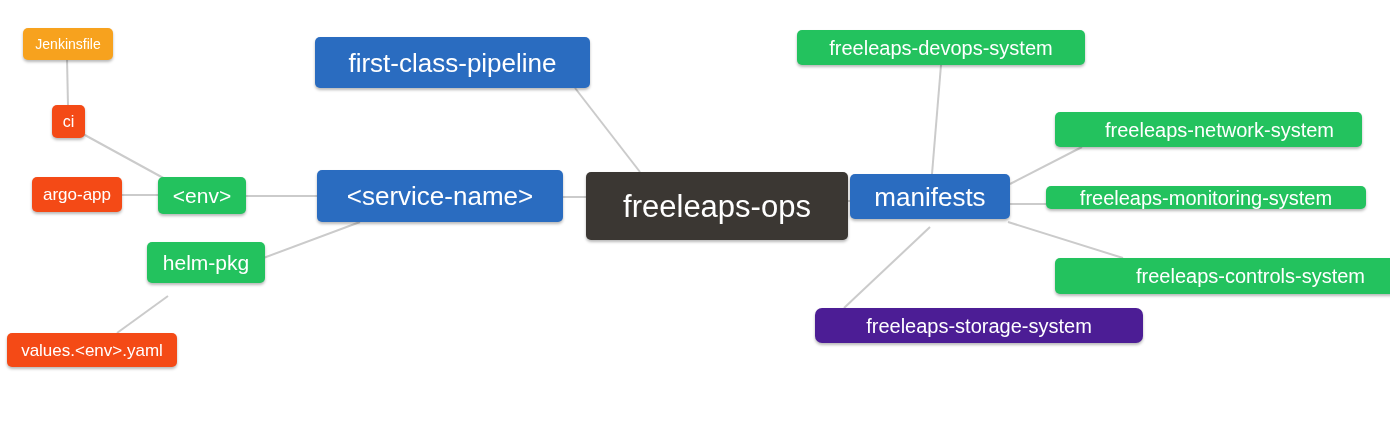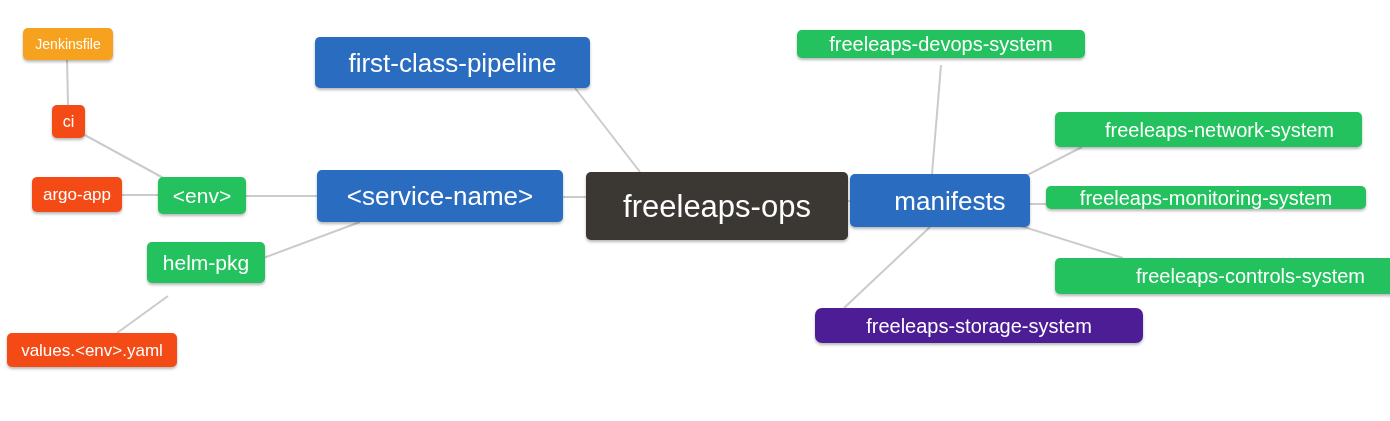--- a/index.html
+++ b/index.html
@@ -58,20 +58,20 @@
   <div>
       <div class="node" style="left: 23px; top: 28px; width: 90px; height: 32px; font-size: 14px; background: rgb(247, 162, 30);">Jenkinsfile</div>
       <div class="node" style="left: 52px; top: 105px; width: 33px; height: 33px; font-size: 16px; background: rgb(244, 74, 22);">ci</div>
       <div class="node" style="left: 32px; top: 177px; width: 90px; height: 35px; font-size: 17px; background: rgb(244, 74, 22);">argo-app</div>
       <div class="node" style="left: 158px; top: 177px; width: 88px; height: 37px; font-size: 21px; background: rgb(35, 194, 94);">&lt;env&gt;</div>
       <div class="node" style="left: 147px; top: 242px; width: 118px; height: 41px; font-size: 21px; background: rgb(35, 194, 94);">helm-pkg</div>
       <div class="node" style="left: 7px; top: 333px; width: 170px; height: 34px; font-size: 17px; background: rgb(244, 74, 22);">values.&lt;env&gt;.yaml</div>
       <div class="node" style="left: 315px; top: 37px; width: 275px; height: 51px; font-size: 26px; background: rgb(42, 108, 192);">first-class-pipeline</div>
       <div class="node" style="left: 317px; top: 170px; width: 246px; height: 52px; font-size: 26px; background: rgb(42, 108, 192);">&lt;service-name&gt;</div>
       <div class="node" style="left: 586px; top: 172px; width: 262px; height: 68px; font-size: 31px; background: rgb(59, 55, 51);">freeleaps-ops</div>
-      <div class="node" style="left: 850px; top: 174px; width: 160px; height: 53px; font-size: 26px; background: rgb(42, 108, 192); padding-left: 20px;">manifests</div>
-      <div class="node" style="left: 797px; top: 30px; width: 288px; height: 28px; font-size: 20px; background: rgb(35, 194, 94);">freeleaps-devops-system</div>
+      <div class="node" style="left: 850px; top: 174px; width: 160px; height: 45px; font-size: 26px; background: rgb(42, 108, 192);">manifests</div>
+      <div class="node" style="left: 797px; top: 30px; width: 288px; height: 35px; font-size: 20px; background: rgb(35, 194, 94);">freeleaps-devops-system</div>
       <div class="node" style="left: 1055px; top: 112px; width: 285px; height: 35px; font-size: 20px; background: rgb(35, 194, 94); padding-left: 22px;">freeleaps-network-system</div>
       <div class="node" style="left: 1046px; top: 186px; width: 320px; height: 23px; font-size: 20px; background: rgb(35, 194, 94);">freeleaps-monitoring-system</div>
       <div class="node" style="left: 1055px; top: 258px; width: 297px; height: 36px; font-size: 20px; background: rgb(35, 194, 94); padding-left: 47px;">freeleaps-controls-system</div>
       <div class="node" style="left: 815px; top: 308px; width: 328px; height: 35px; font-size: 20px; background: #4c1d95; border-radius: 7px;">freeleaps-storage-system</div>
     </div>
 </div>
 
 </body></html>

